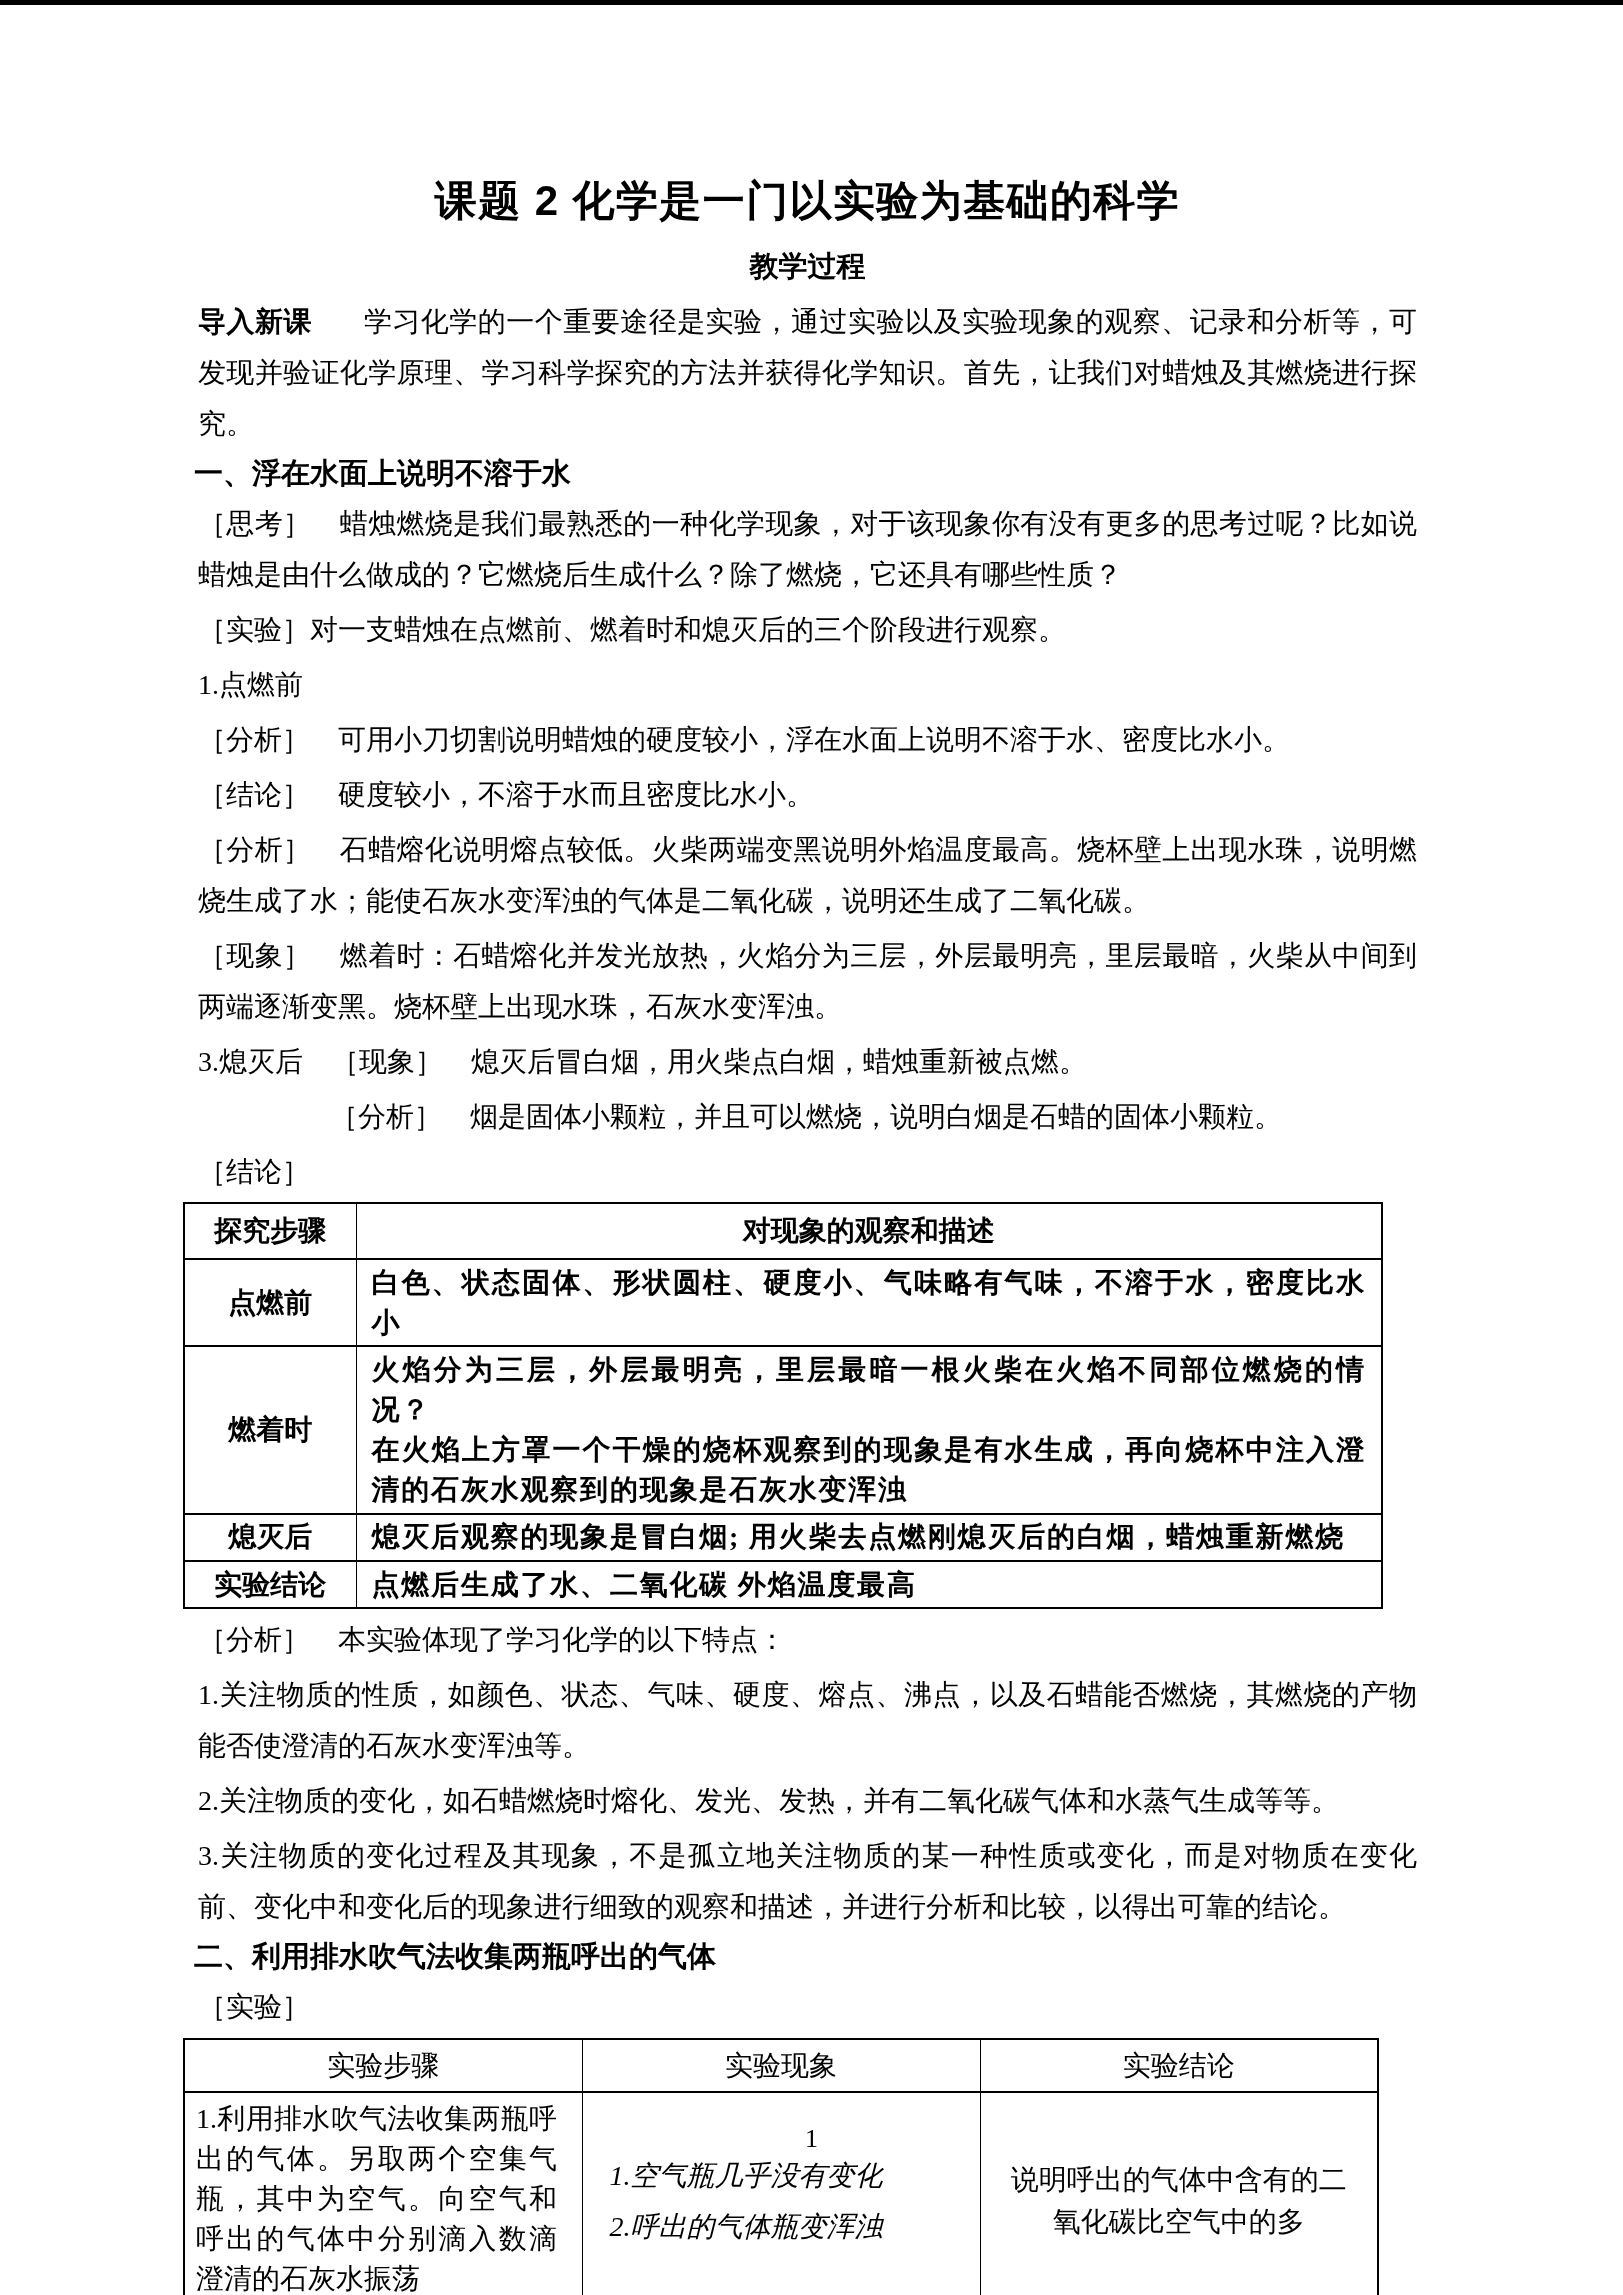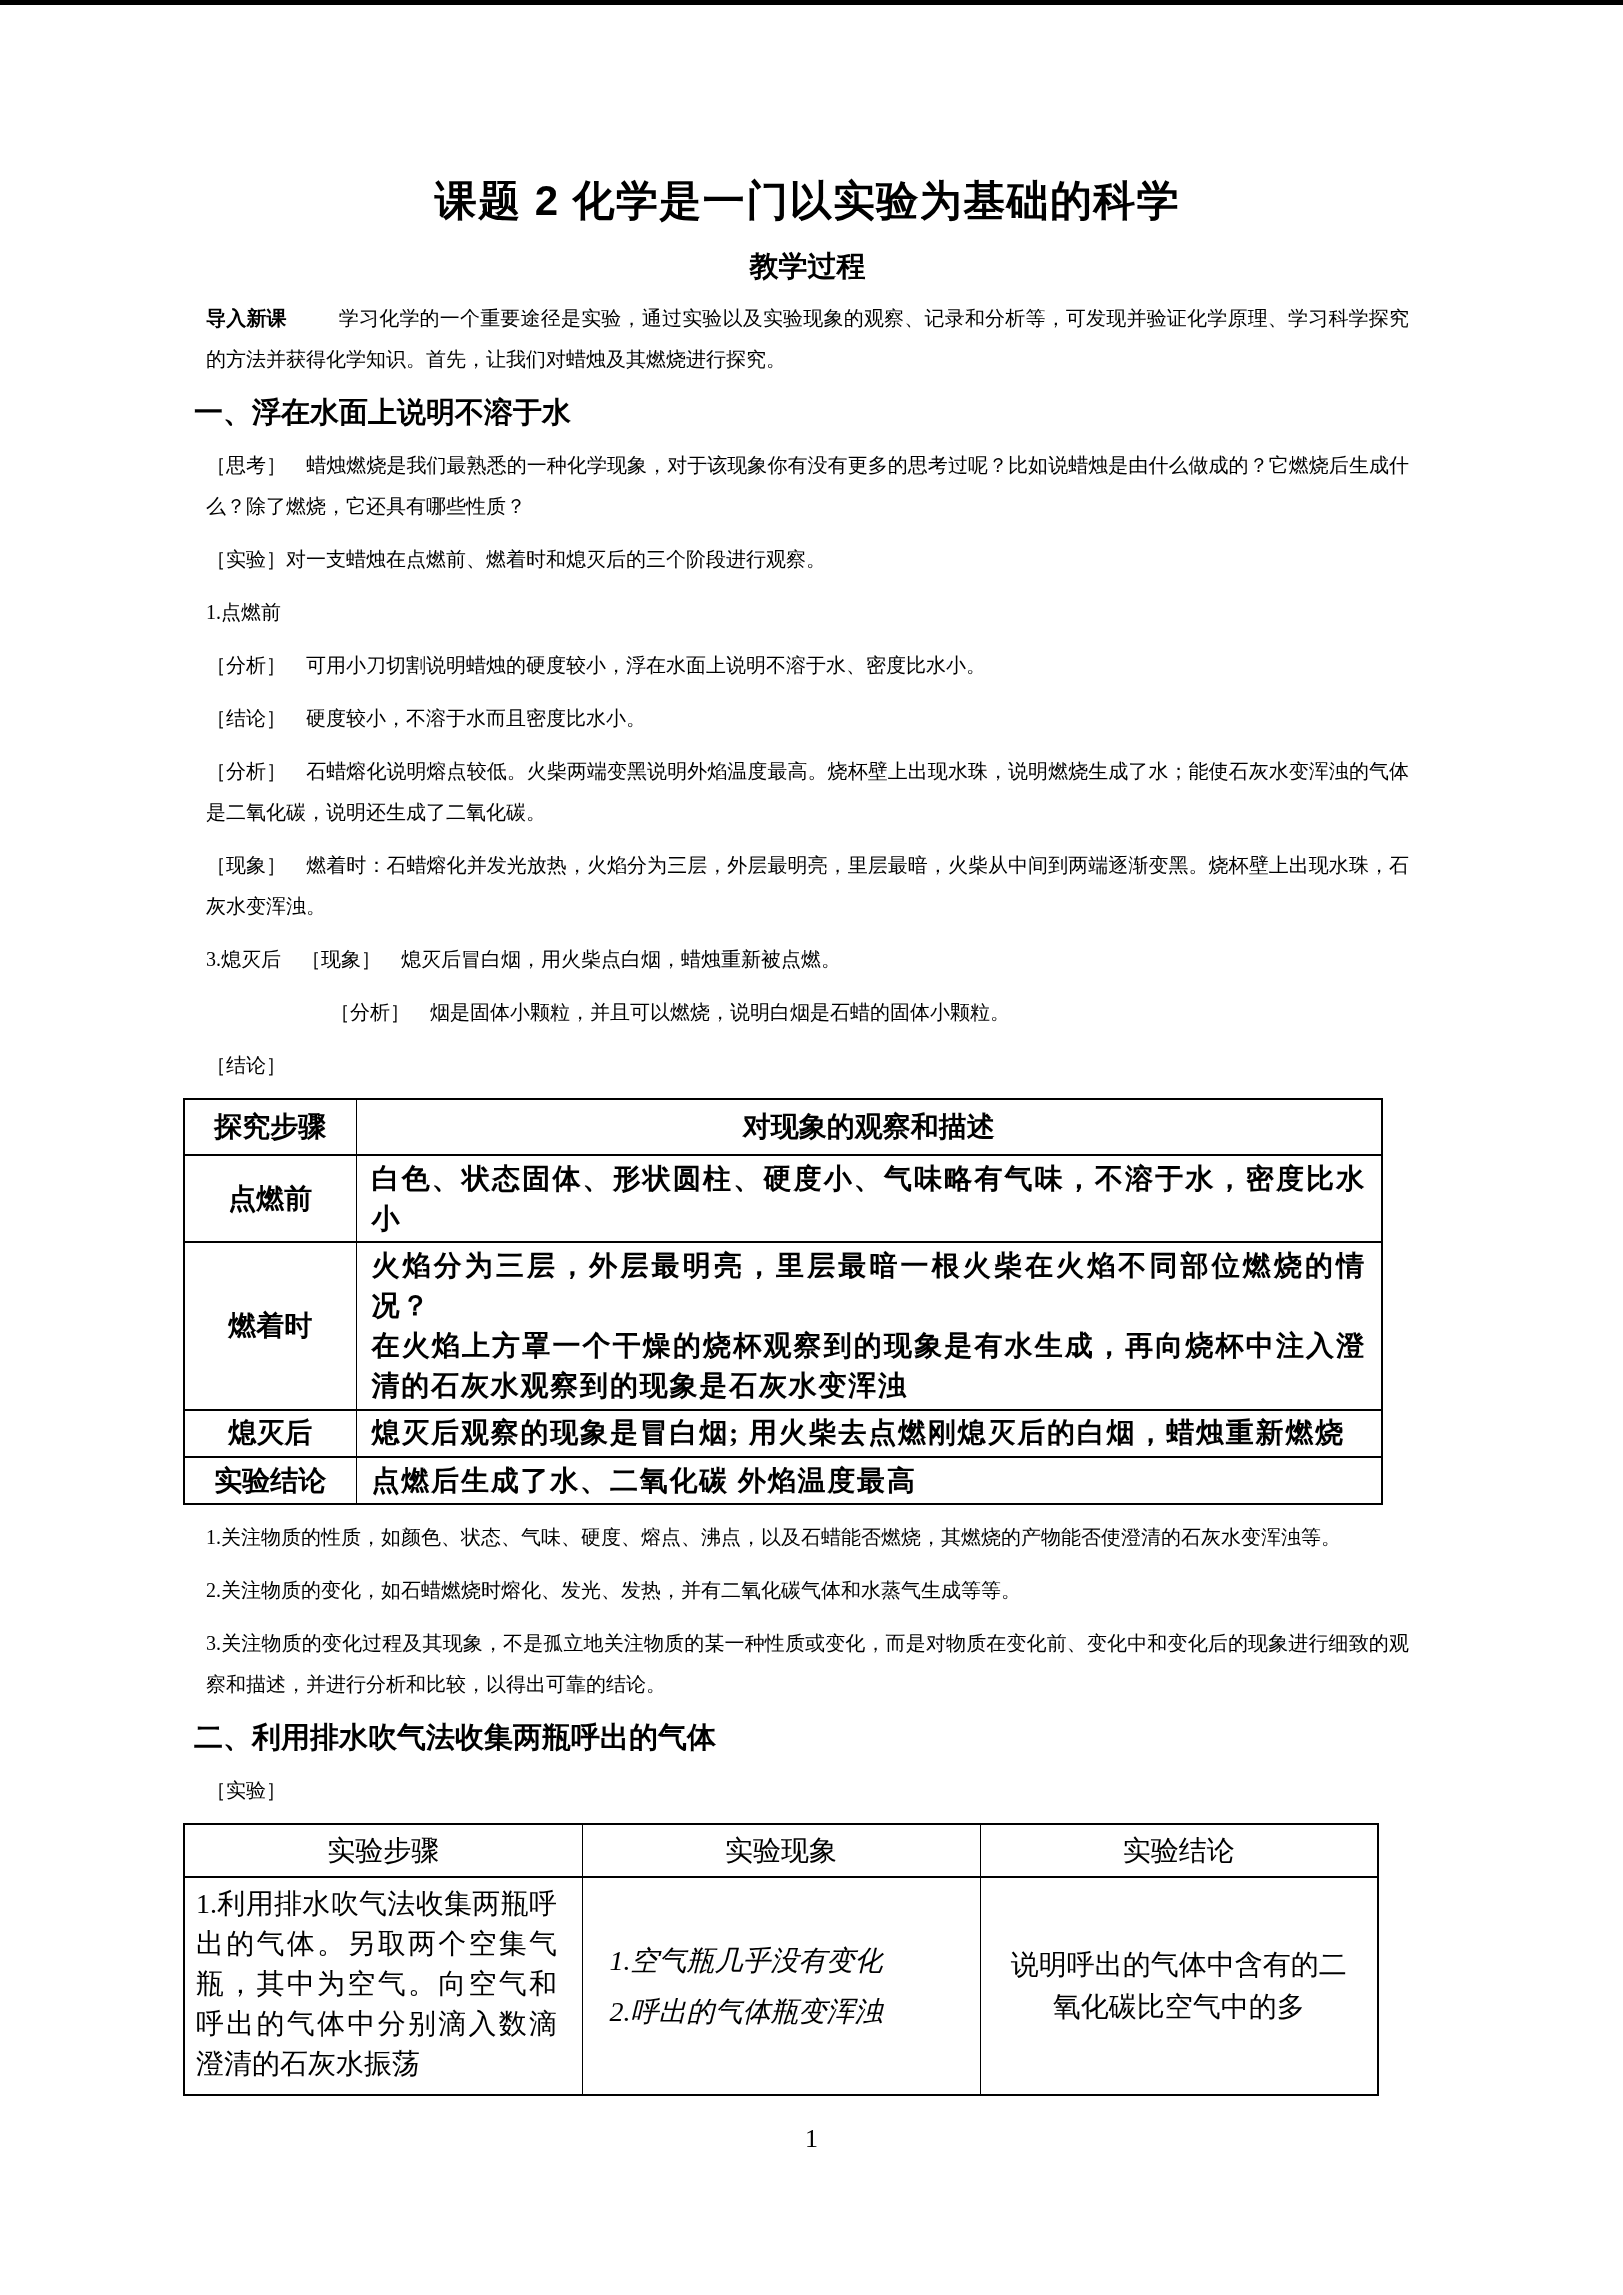--- a/index.html
+++ b/index.html
@@ -19,21 +19,21 @@
     font-family:"Liberation Sans","DejaVu Sans",sans-serif;
     font-weight:bold;font-size:42px;line-height:58px;
     text-align:center;letter-spacing:1.4px;margin:8px;
   }
   .doc-subtitle{
     font-family:"Liberation Sans","DejaVu Sans",sans-serif;
     font-weight:bold;font-size:29px;line-height:40px;
     text-align:center;margin:16.4px 0 9.5px 0;
   }
   .par{
-    font-size:20px;line-height:41px;text-align:justify;margin:12px;
+    font-size:28px;line-height:51px;text-align:justify;margin:4px;
   }
   .par.indent{margin-left:136px;}
   .lead-label{
     font-family:"Liberation Sans","DejaVu Sans",sans-serif;
     font-weight:bold;margin-right:52px;
   }
   .sec-heading{
     font-family:"Liberation Sans","DejaVu Sans",sans-serif;
     font-weight:bold;font-size:29px;line-height:41px;margin:0;
   }
@@ -108,20 +108,21 @@
       <td class="step">熄灭后</td>
       <td class="desc">熄灭后观察的现象是冒白烟; 用火柴去点燃刚熄灭后的白烟，蜡烛重新燃烧</td>
     </tr>
     <tr>
       <td class="step">实验结论</td>
       <td class="desc">点燃后生成了水、二氧化碳 外焰温度最高</td>
     </tr>
   </tbody>
     </table>
 
+  <p class="par">［分析］　本实验体现了学习化学的以下特点：</p>
   <p class="par">1.关注物质的性质，如颜色、状态、气味、硬度、熔点、沸点，以及石蜡能否燃烧，其燃烧的产物能否使澄清的石灰水变浑浊等。</p>
   <p class="par">2.关注物质的变化，如石蜡燃烧时熔化、发光、发热，并有二氧化碳气体和水蒸气生成等等。</p>
   <p class="par">3.关注物质的变化过程及其现象，不是孤立地关注物质的某一种性质或变化，而是对物质在变化前、变化中和变化后的现象进行细致的观察和描述，并进行分析和比较，以得出可靠的结论。</p>
 
   <h2 class="sec-heading">二、利用排水吹气法收集两瓶呼出的气体</h2>
   <p class="par">［实验］</p>
 
   <table class="t2">
     <colgroup>
         <col style="width:398px">

